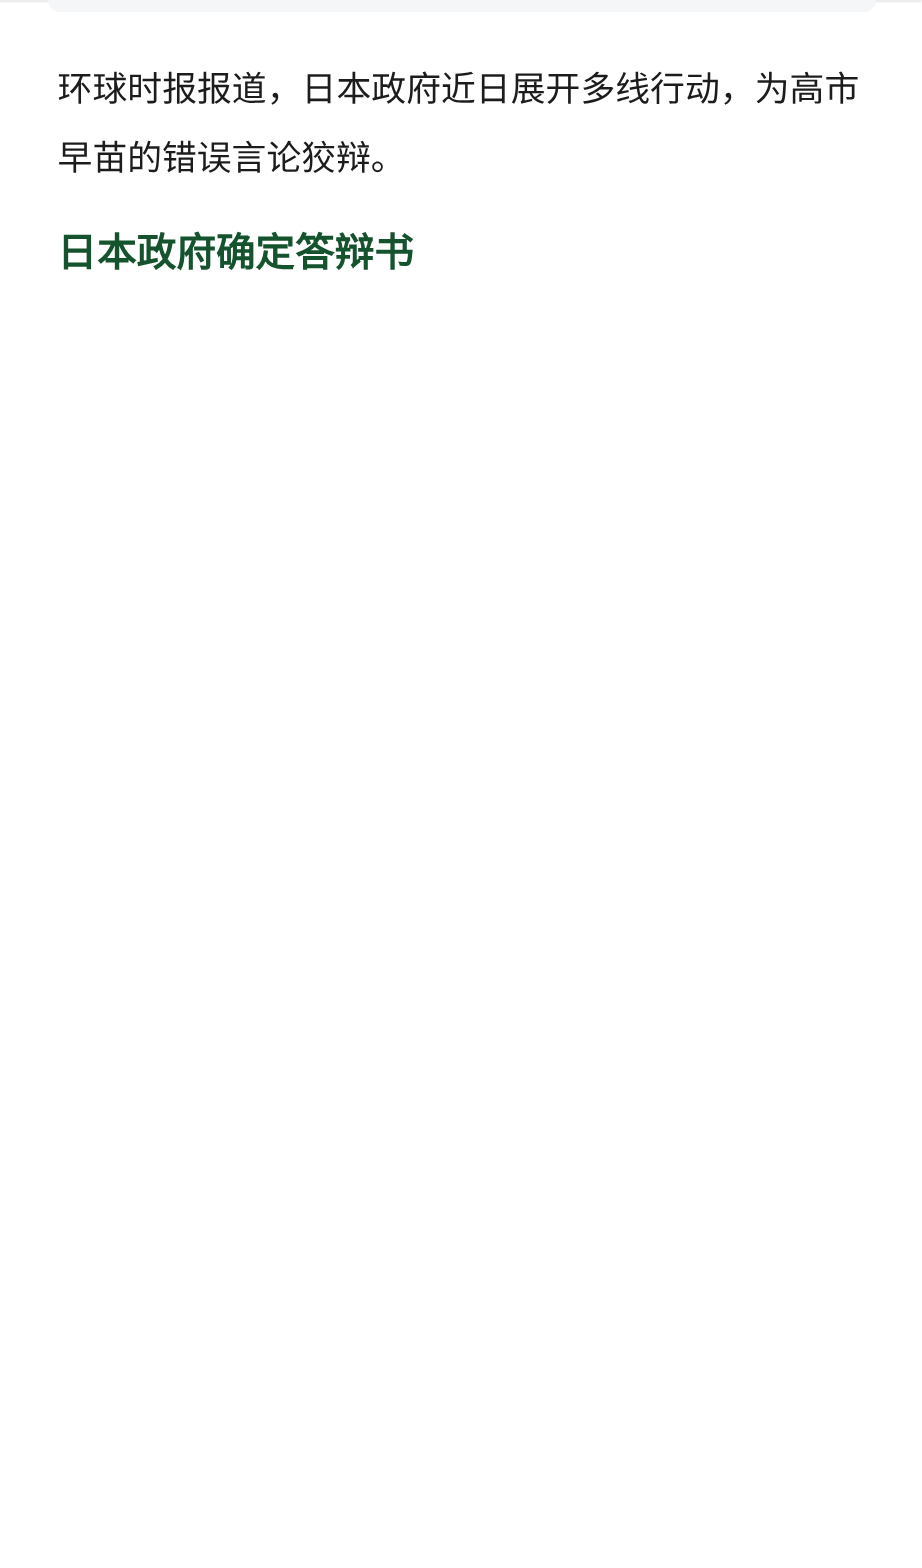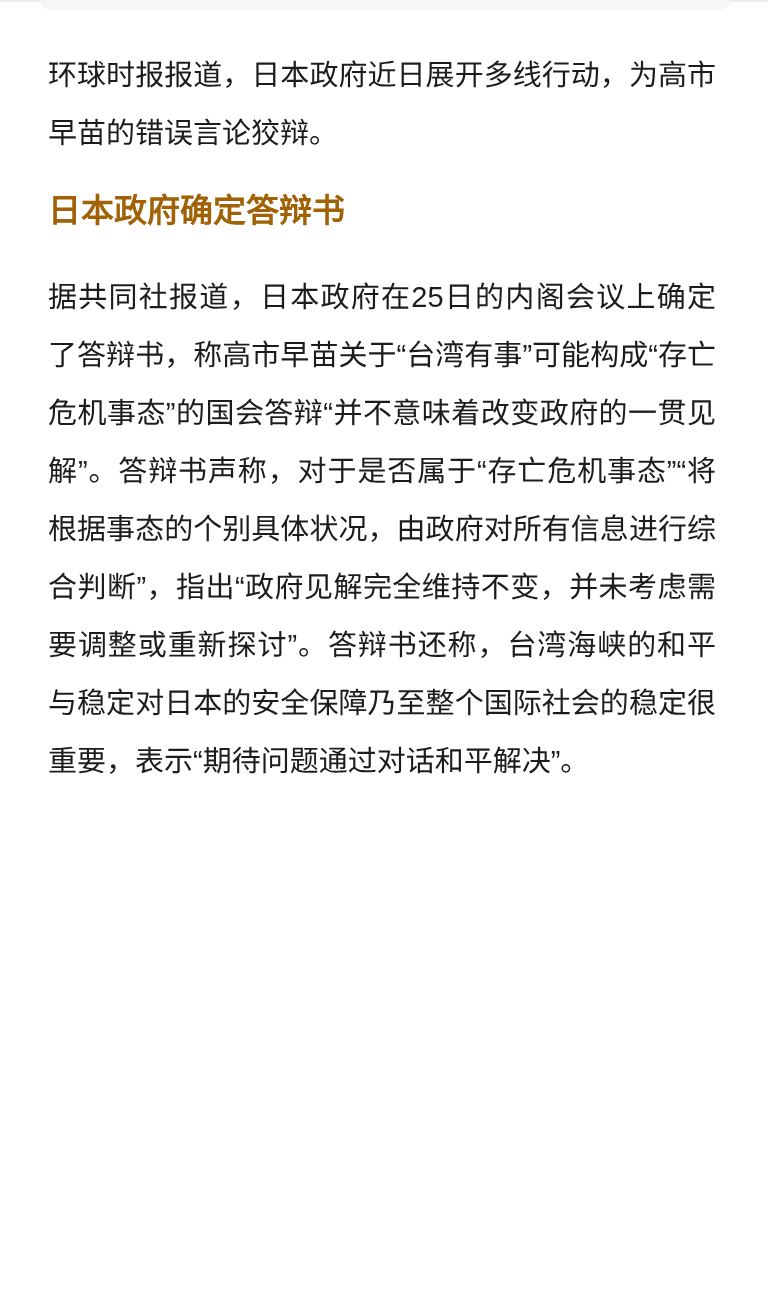--- a/index.html
+++ b/index.html
@@ -51,35 +51,34 @@
     word-break: break-all;
   }
   p.intro {
     margin-top: 46px;
   }
   h2.section-heading {
     margin: 26px 0 0 0;
     font-size: 33px;
     line-height: 46px;
     font-weight: 700;
-    color: #a16207;
+    color: #14532d;
   }
   p.after-heading {
     margin-top: 34px;
   }
   p.follow-para {
     margin-top: 33px;
   }
 </style>
 </head>
 <body>
 
 <div class="top-hairline"></div>
 <div class="top-card-remnant"></div>
 
 <article class="article-body">
   <p class="body-para intro">环球时报报道，日本政府近日展开多线行动，为高市早苗的错误言论狡辩。</p>
 
   <h2 class="section-heading">日本政府确定答辩书</h2>
 
-  <p class="body-para after-heading">据共同社报道，日本政府在25日的内阁会议上确定了答辩书，称高市早苗关于“台湾有事”可能构成“存亡危机事态”的国会答辩“并不意味着改变政府的一贯见解”。答辩书声称，对于是否属于“存亡危机事态”“将根据事态的个别具体状况，由政府对所有信息进行综合判断”，指出“政府见解完全维持不变，并未考虑需要调整或重新探讨”。答辩书还称，台湾海峡的和平与稳定对日本的安全保障乃至整个国际社会的稳定很重要，表示“期待问题通过对话和平解决”。</p>
 
 </article>
 
 </body></html>

